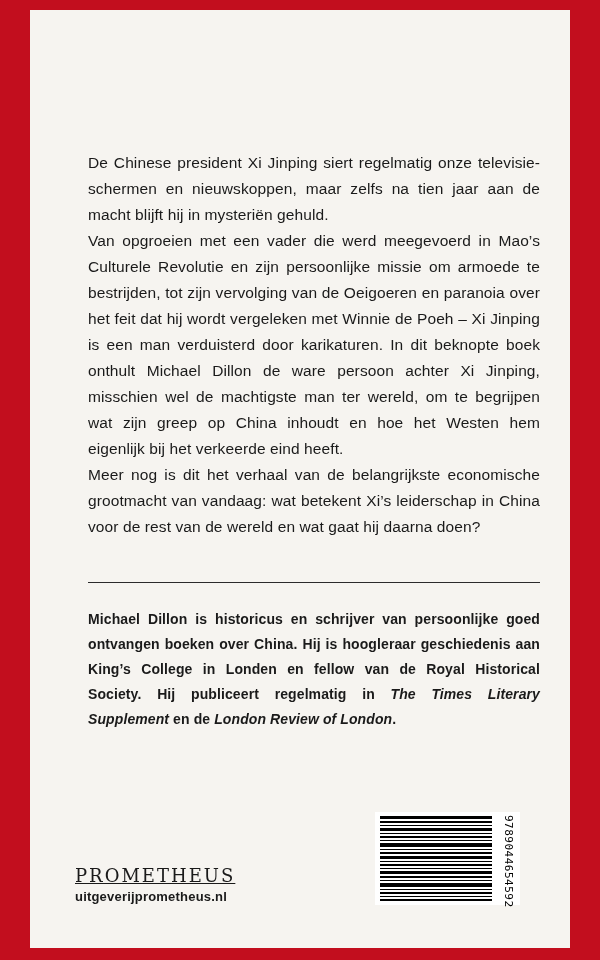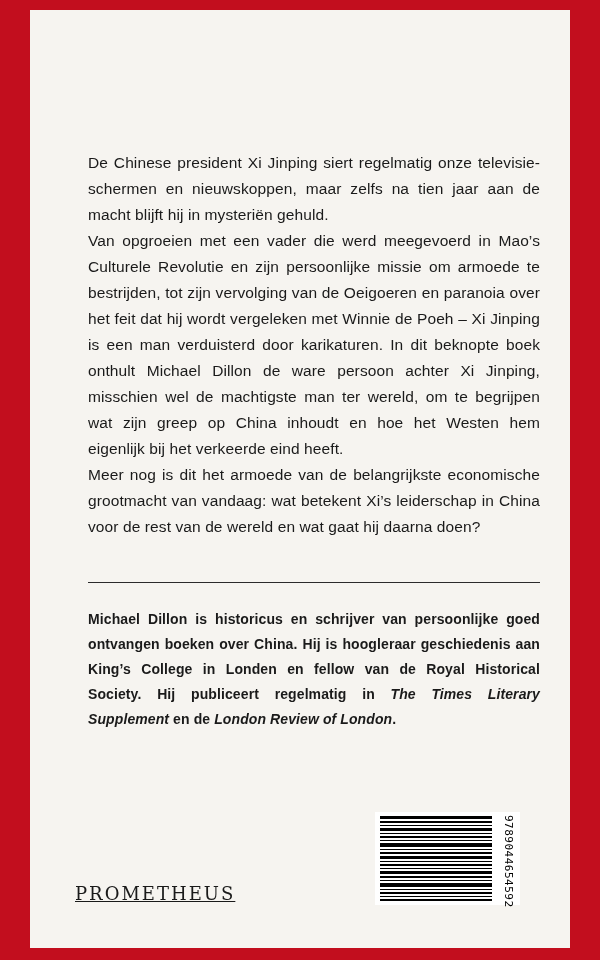--- a/index.html
+++ b/index.html
@@ -99,31 +99,32 @@
 </head>
 <body>
 
 <div class="panel">
 
   <div class="content">
 
     <div class="blurb">
       <p>De Chinese president Xi Jinping siert regelmatig onze televisie­schermen en nieuwskoppen, maar zelfs na tien jaar aan de macht blijft hij in mysteriën gehuld.</p>
       <p>Van opgroeien met een vader die werd meegevoerd in Mao’s Culturele Revolutie en zijn persoonlijke missie om armoede te bestrijden, tot zijn vervolging van de Oeigoeren en paranoia over het feit dat hij wordt vergeleken met Winnie de Poeh – Xi Jinping is een man verduisterd door karikaturen. In dit beknopte boek onthult Michael Dillon de ware persoon achter Xi Jinping, misschien wel de machtigste man ter wereld, om te begrijpen wat zijn greep op China inhoudt en hoe het Westen hem eigenlijk bij het verkeerde eind heeft.</p>
-      <p>Meer nog is dit het armoede van de belangrijkste economische grootmacht van vandaag: wat betekent Xi’s leiderschap in China voor de rest van de wereld en wat gaat hij daarna doen?</p>
+      <p>Meer nog is dit het verhaal van de belangrijkste economische grootmacht van vandaag: wat betekent Xi’s leiderschap in China voor de rest van de wereld en wat gaat hij daarna doen?</p>
     </div>
 
     <hr class="divider">
 
     <p class="bio"><span>Michael Dillon is historicus en schrijver van persoonlijke goed ontvangen boeken over China. Hij is hoogleraar geschiedenis aan King’s College in Londen en fellow van de Royal Historical Society. Hij publiceert regelmatig in </span><em>The Times Literary Supplement</em><span> en de </span><em>London Review of London</em><span>.</span></p>
 
   </div>
 
   <div class="footer-left">
     <div class="logo">Prometheus</div>
+    <div class="website">uitgeverijprometheus.nl</div>
   </div>
 
   <div class="barcode-box">
     <svg class="barcode-bars" viewBox="0 0 112 85" preserveAspectRatio="none" shape-rendering="crispEdges" xmlns="http://www.w3.org/2000/svg">
       <rect x="0" y="0" width="112" height="3" fill="#000"></rect>
       <rect x="0" y="5" width="112" height="2" fill="#000"></rect>
       <rect x="0" y="9" width="112" height="1" fill="#000"></rect>
       <rect x="0" y="12" width="112" height="3" fill="#000"></rect>
       <rect x="0" y="17" width="112" height="1" fill="#000"></rect>
       <rect x="0" y="20" width="112" height="2" fill="#000"></rect>

